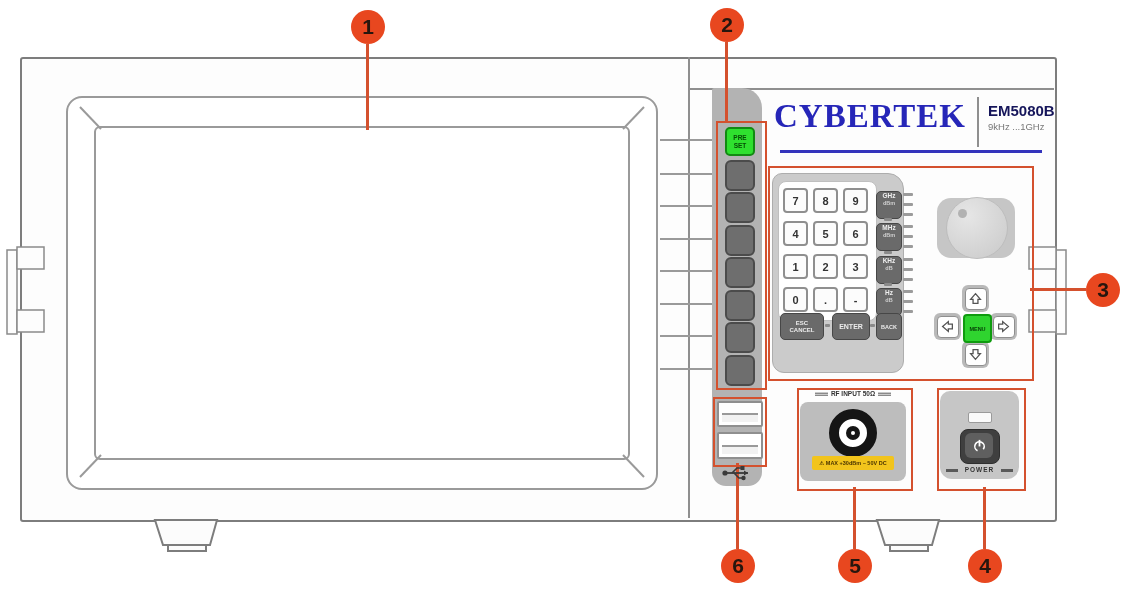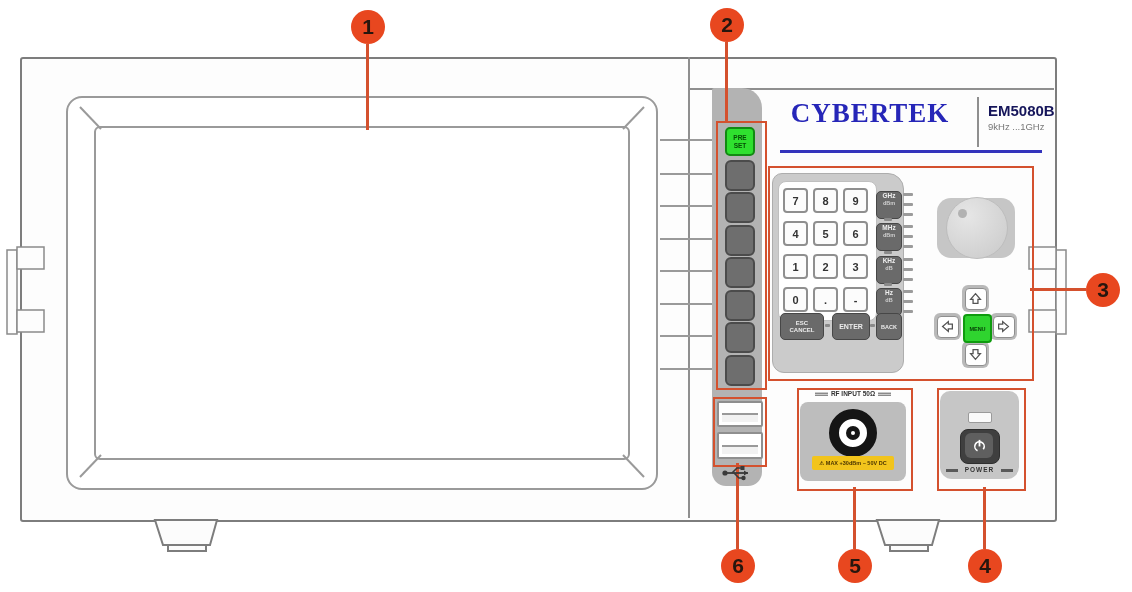--- a/index.html
+++ b/index.html
@@ -17,21 +17,21 @@
   .screen{left:94px;top:126px;width:532px;height:330px;border:2px solid #9a9a9a;border-radius:6px;background:#fff;}
   .strip{left:712px;top:88px;width:50px;height:398px;background:#b3b3b3;border-radius:2px 20px 14px 14px;}
 
   
   .softkey{left:725px;width:26px;height:27px;background:#6e6e6e;border:2px solid #4b4b4b;border-radius:6px;}
   .preset{left:725px;top:127px;width:26px;height:25px;background:#2fe02f;border:2px solid #128a12;border-radius:5px;
           font-size:6.5px;font-weight:bold;color:#064d06;}
 
   
   .brand-name{left:770px;top:98px;width:200px;text-align:center;font-family:"Liberation Serif", serif;
-              font-weight:bold;font-size:27px;color:#2626b8;letter-spacing:1px;}
+              font-weight:bold;font-size:33px;color:#2626b8;letter-spacing:1px;}
   .brand-tag{left:770px;top:130px;width:200px;text-align:center;font-size:12px;font-weight:bold;color:#4a4a4a;letter-spacing:3px;}
   .brand-div{left:977px;top:97px;height:50px;width:0;border-left:2px solid #8f8f8f;}
   .model{left:988px;top:102px;width:64px;text-align:left;font-size:15px;font-weight:bold;color:#15155a;}
   .freq{left:988px;top:121px;width:64px;font-size:9.5px;color:#777;}
   .blue-line{left:780px;top:150px;width:262px;height:3px;background:#3434bc;}
 
   
   .kp-panel{left:772px;top:173px;width:130px;height:198px;background:#cbcbcb;border:1px solid #adadad;border-radius:10px 16px 12px 12px;}
   .kp-white{left:778px;top:181px;width:97px;height:138px;background:#fff;border:1px solid #bfbfbf;border-radius:8px;}
   .dkey{width:21px;height:21px;background:#fcfcfc;border:2px solid #8f8f8f;border-radius:4px;

